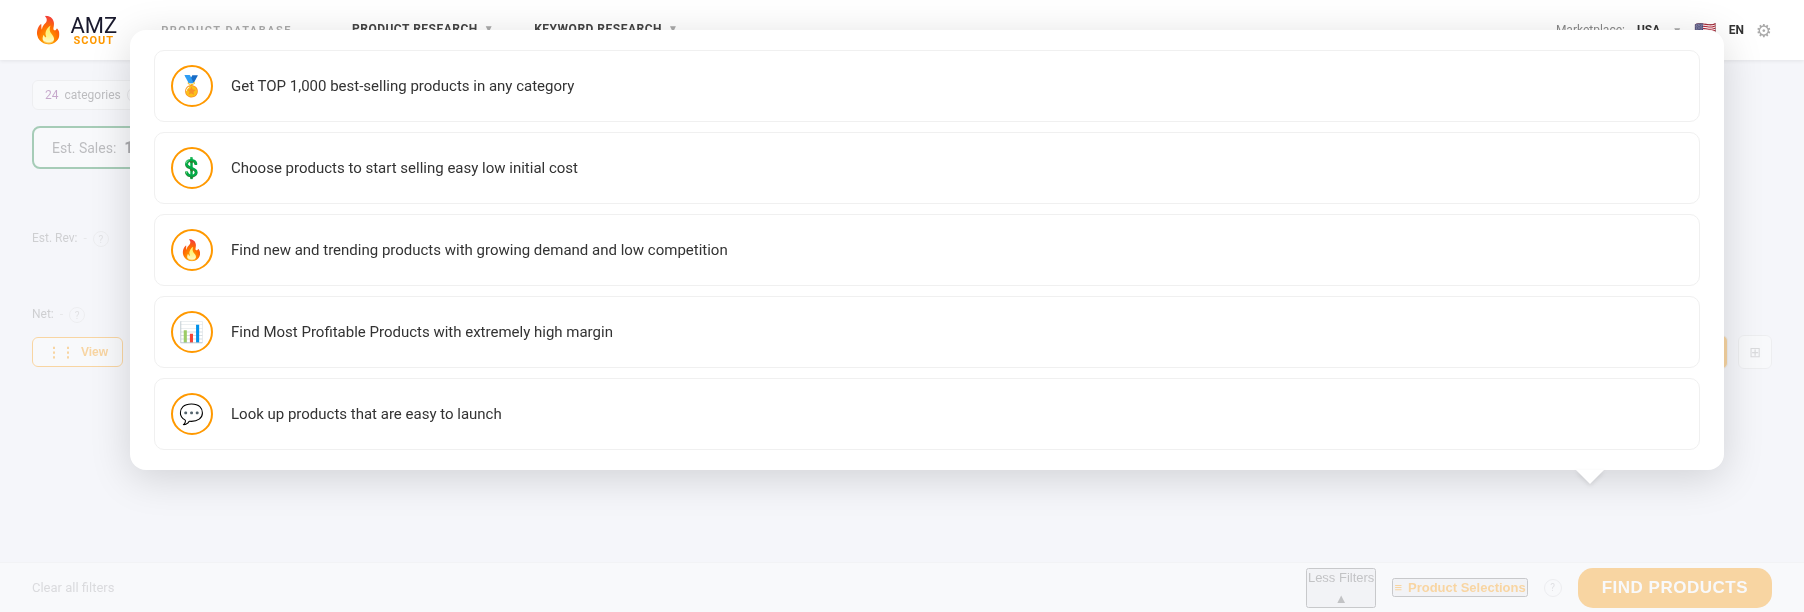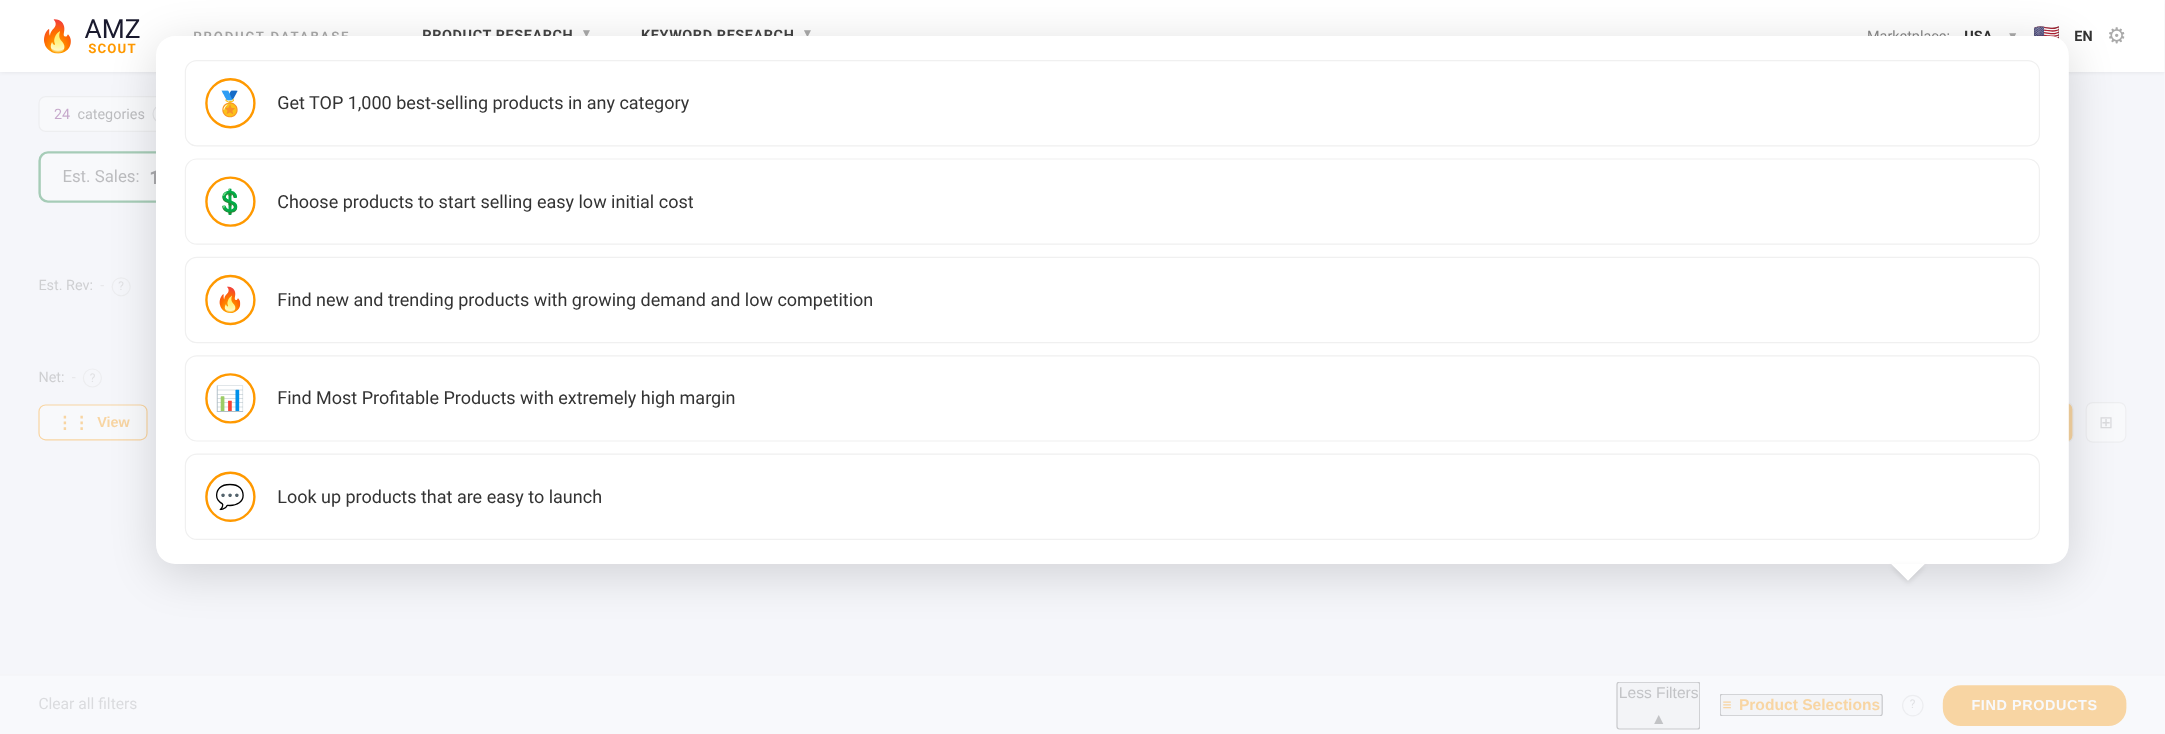--- a/index.html
+++ b/index.html
@@ -371,21 +371,21 @@
       align-items: center;
       gap: 6px;
       font-size: 13px;
       color: #f90;
       font-weight: 600;
       cursor: pointer;
     }
     .find-products-btn {
       background: #f90;
       color: #fff;
-      font-size: 12px;
+      font-size: 17px;
       font-weight: 700;
       padding: 10px 24px;
       border-radius: 15px;
       border: none;
       cursor: pointer;
       text-transform: uppercase;
       letter-spacing: 0.5px;
     }
     .help-circle {
       width: 18px;

